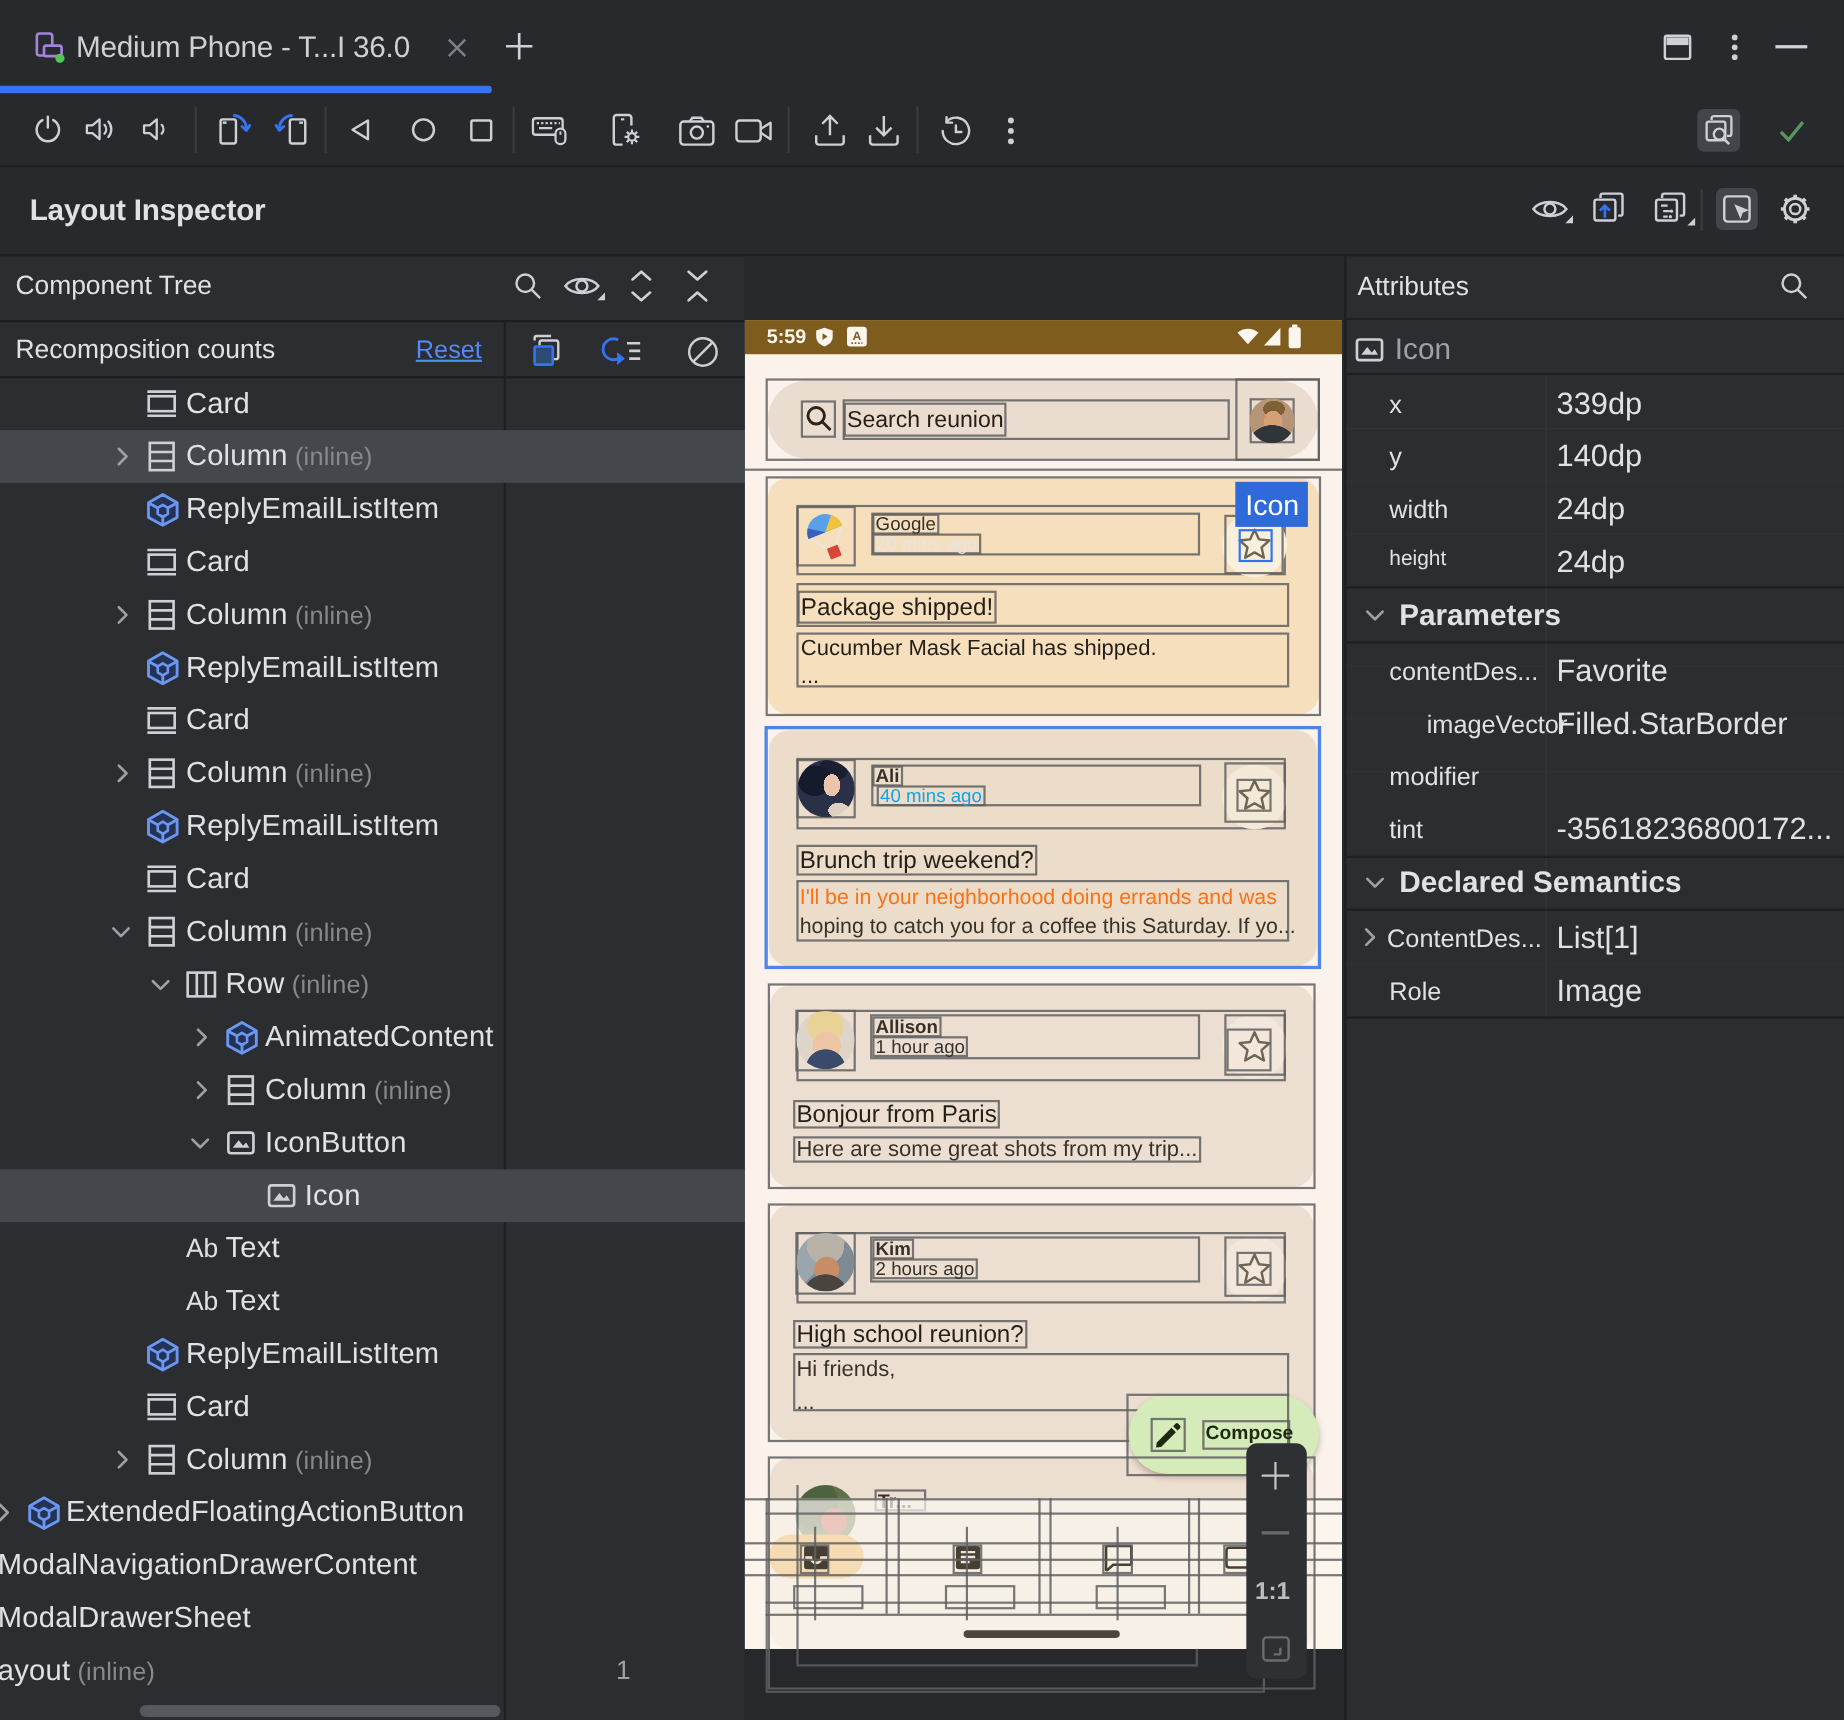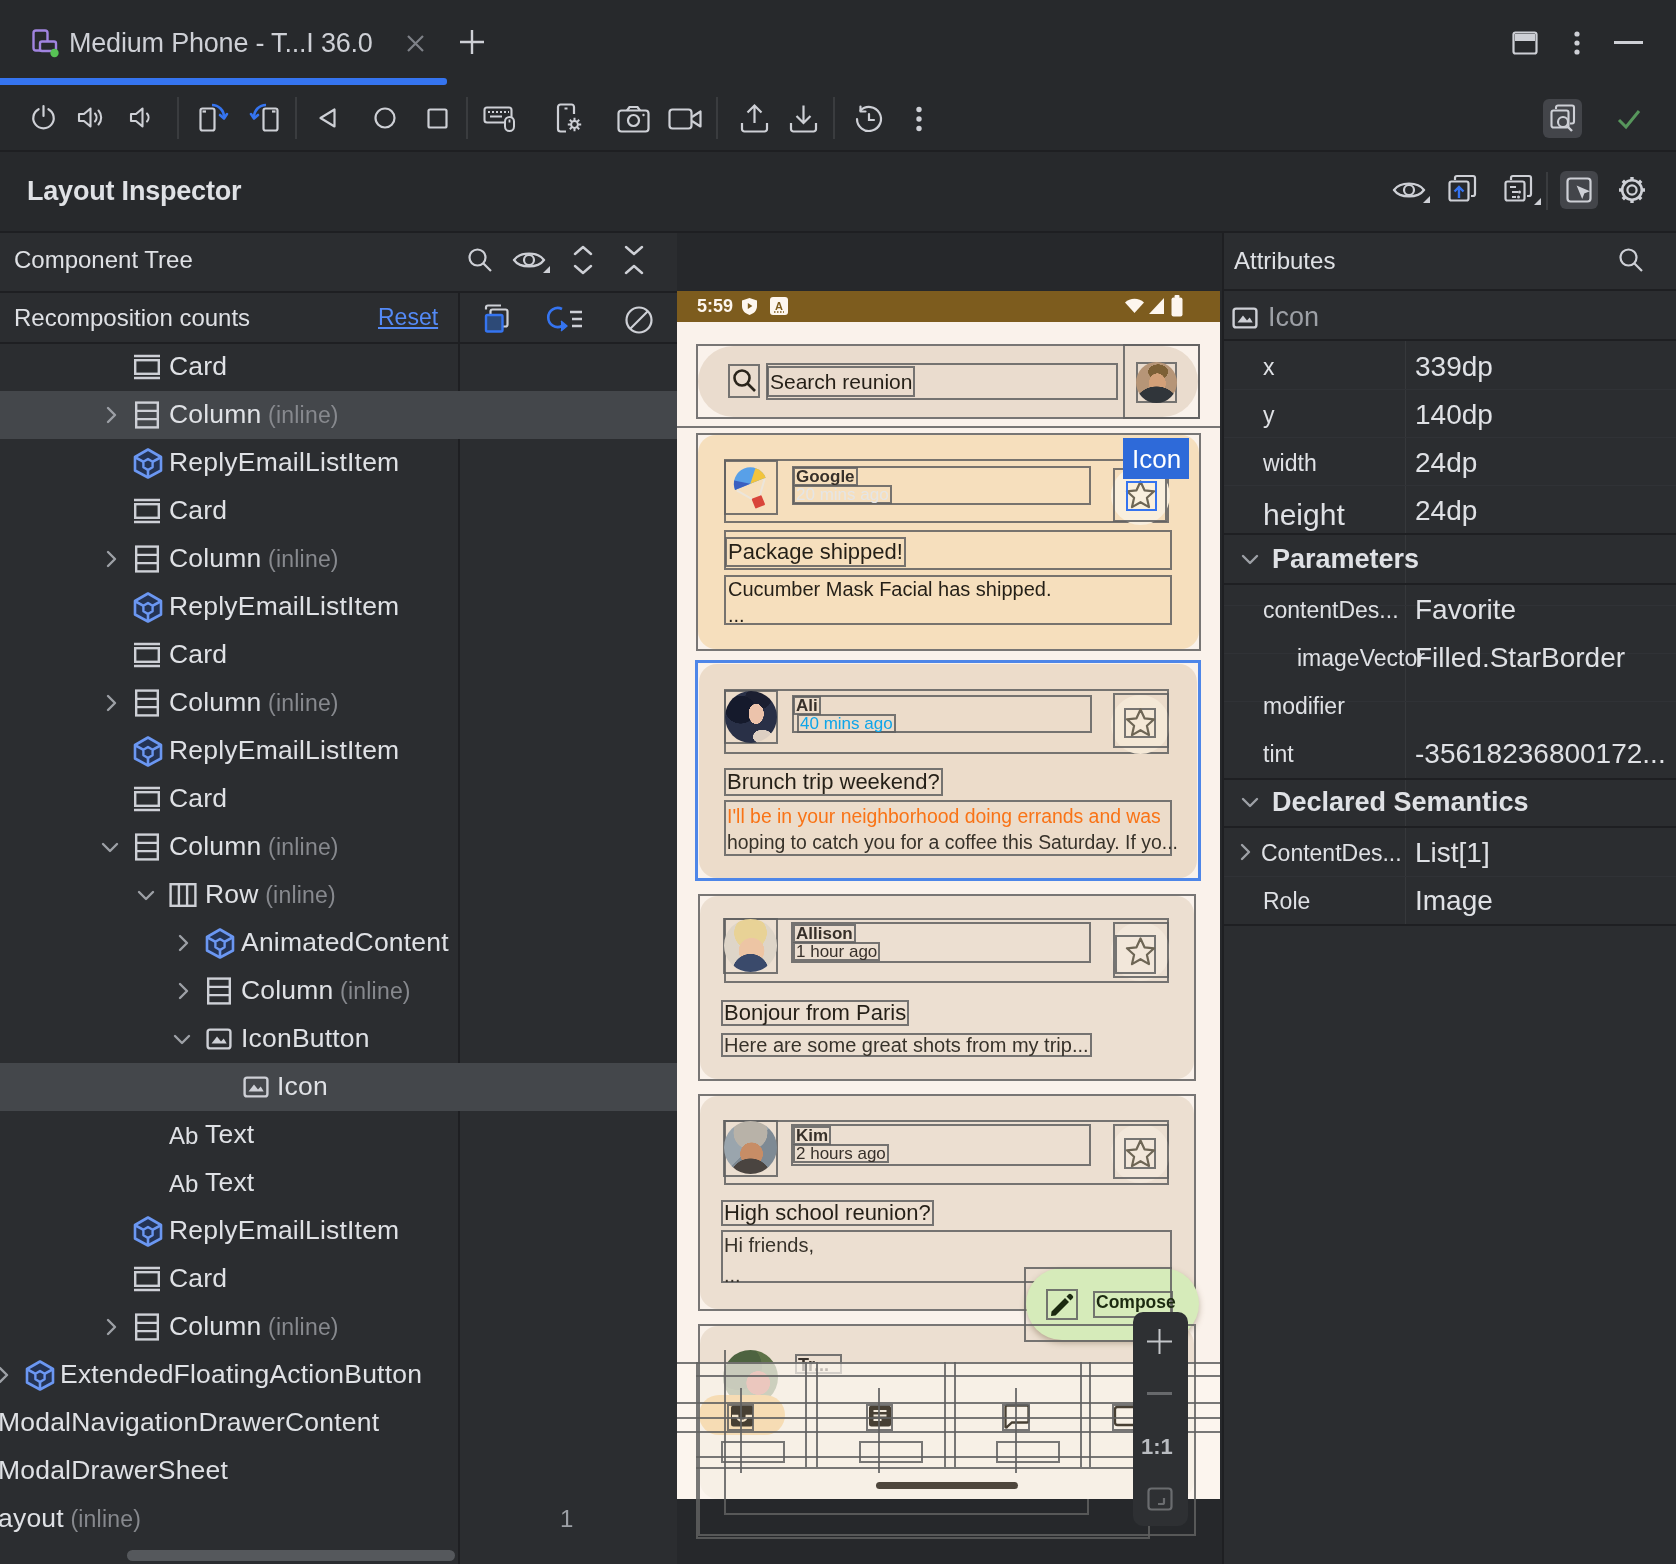--- a/index.html
+++ b/index.html
@@ -418,21 +418,21 @@
 <div class="ab" style="left:1224px;top:653px;width:452px;height:1px;background:#303236"></div>
 <div class="ab" style="left:1224px;top:701px;width:452px;height:1px;background:#303236"></div>
 <div class="ab" style="left:1224px;top:876px;width:452px;height:1px;background:#303236"></div>
 
 <div class="txt" style="left:1263px;top:354px;font-size:23px">x</div>
 <div class="txt" style="left:1415px;top:351px;font-size:28px">339dp</div>
 <div class="txt" style="left:1263px;top:402px;font-size:23px">y</div>
 <div class="txt" style="left:1415px;top:399px;font-size:28px">140dp</div>
 <div class="txt" style="left:1263px;top:450px;font-size:23px">width</div>
 <div class="txt" style="left:1415px;top:447px;font-size:28px">24dp</div>
-<div class="txt" style="left:1263px;top:498px;font-size:30px">height</div>
+<div class="txt" style="left:1263px;top:498px;font-size:19px">height</div>
 <div class="txt" style="left:1415px;top:495px;font-size:28px">24dp</div>
 <div class="ab" style="left:1224px;top:533px;width:452px;height:2px;background:#1e1f22"></div>
 <svg class="ab" style="left:1240px;top:551px" width="20" height="18" viewBox="0 0 20 18">
   <path d="M3 5 L10 12 L17 5" stroke="#9da0a6" stroke-width="2.4" fill="none" stroke-linecap="round" stroke-linejoin="round"></path>
 </svg>
 <div class="txt" style="left:1272px;top:544px;font-size:27px;font-weight:bold">Parameters</div>
 <div class="ab" style="left:1224px;top:583px;width:452px;height:2px;background:#1e1f22"></div>
 <div class="txt" style="left:1263px;top:597px;font-size:23px">contentDes...</div>
 <div class="txt" style="left:1415px;top:594px;font-size:28px">Favorite</div>
 <div class="txt" style="left:1297px;top:645px;font-size:23px">imageVector</div>
@@ -508,21 +508,21 @@
   <svg class="ab" style="left:52px;top:172px" width="46" height="50" viewBox="0 0 46 50">
     <g transform="rotate(-22 23 25)">
       <path d="M6.5 20.5 A16.5 16.5 0 0 1 39.5 20.5 Z" fill="#58a0e8"></path>
       <path d="M23 20.5 L33.6 7.9 A16.5 16.5 0 0 1 39.5 20.5 Z" fill="#f2c43c"></path>
       <path d="M23 20.5 L6.5 20.5 A16.5 16.5 0 0 1 9.3 11.3 Z" fill="#3a5fc0"></path>
       <path d="M8 21.5 L19.5 36 M38 21.5 L26.5 36" stroke="#ece5da" stroke-width="2"></path>
       <rect x="18.5" y="35" width="10.5" height="10.5" rx="1" fill="#d9453a"></rect>
     </g>
   </svg>
   <div class="ob" style="left:115px;top:175px;width:299px;height:39px"></div>
-  <div class="tob" style="left:116px;top:176px;font-size:17px;line-height:15px;font-weight:bold;color:#37302a">Google</div>
+  <div class="tob" style="left:116px;top:176px;font-size:17px;line-height:15px;font-weight:normal;color:#37302a">Google</div>
   <div class="tob" style="left:116px;top:194px;font-size:17px;line-height:15px;color:#e5e5e5">20 mins ago</div>
   <div class="ab" style="left:434px;top:175px;width:59px;height:59px;border-radius:50%;background:#f9efdd"></div>
   <div class="ob" style="left:436px;top:177px;width:54px;height:54px"></div>
   <svg class="ab" style="left:447px;top:188px" width="33" height="32" viewBox="0 0 33 32">
     <path class="star" d="M16.5 2.5 L20.5 11.3 L30.1 12.3 L22.9 18.7 L25 28.1 L16.5 23.2 L8 28.1 L10.1 18.7 L2.9 12.3 L12.5 11.3 Z"></path>
   </svg>
 
   <div class="ab" style="left:449px;top:190px;width:31px;height:30px;border:2.5px solid #3574f0;box-sizing:border-box"></div>
   <div class="ab" style="left:446px;top:147px;width:66px;height:41px;background:#2e6ad9"></div>
   <div class="txt" style="left:455px;top:153px;font-size:26px;color:#fff">Icon</div>

